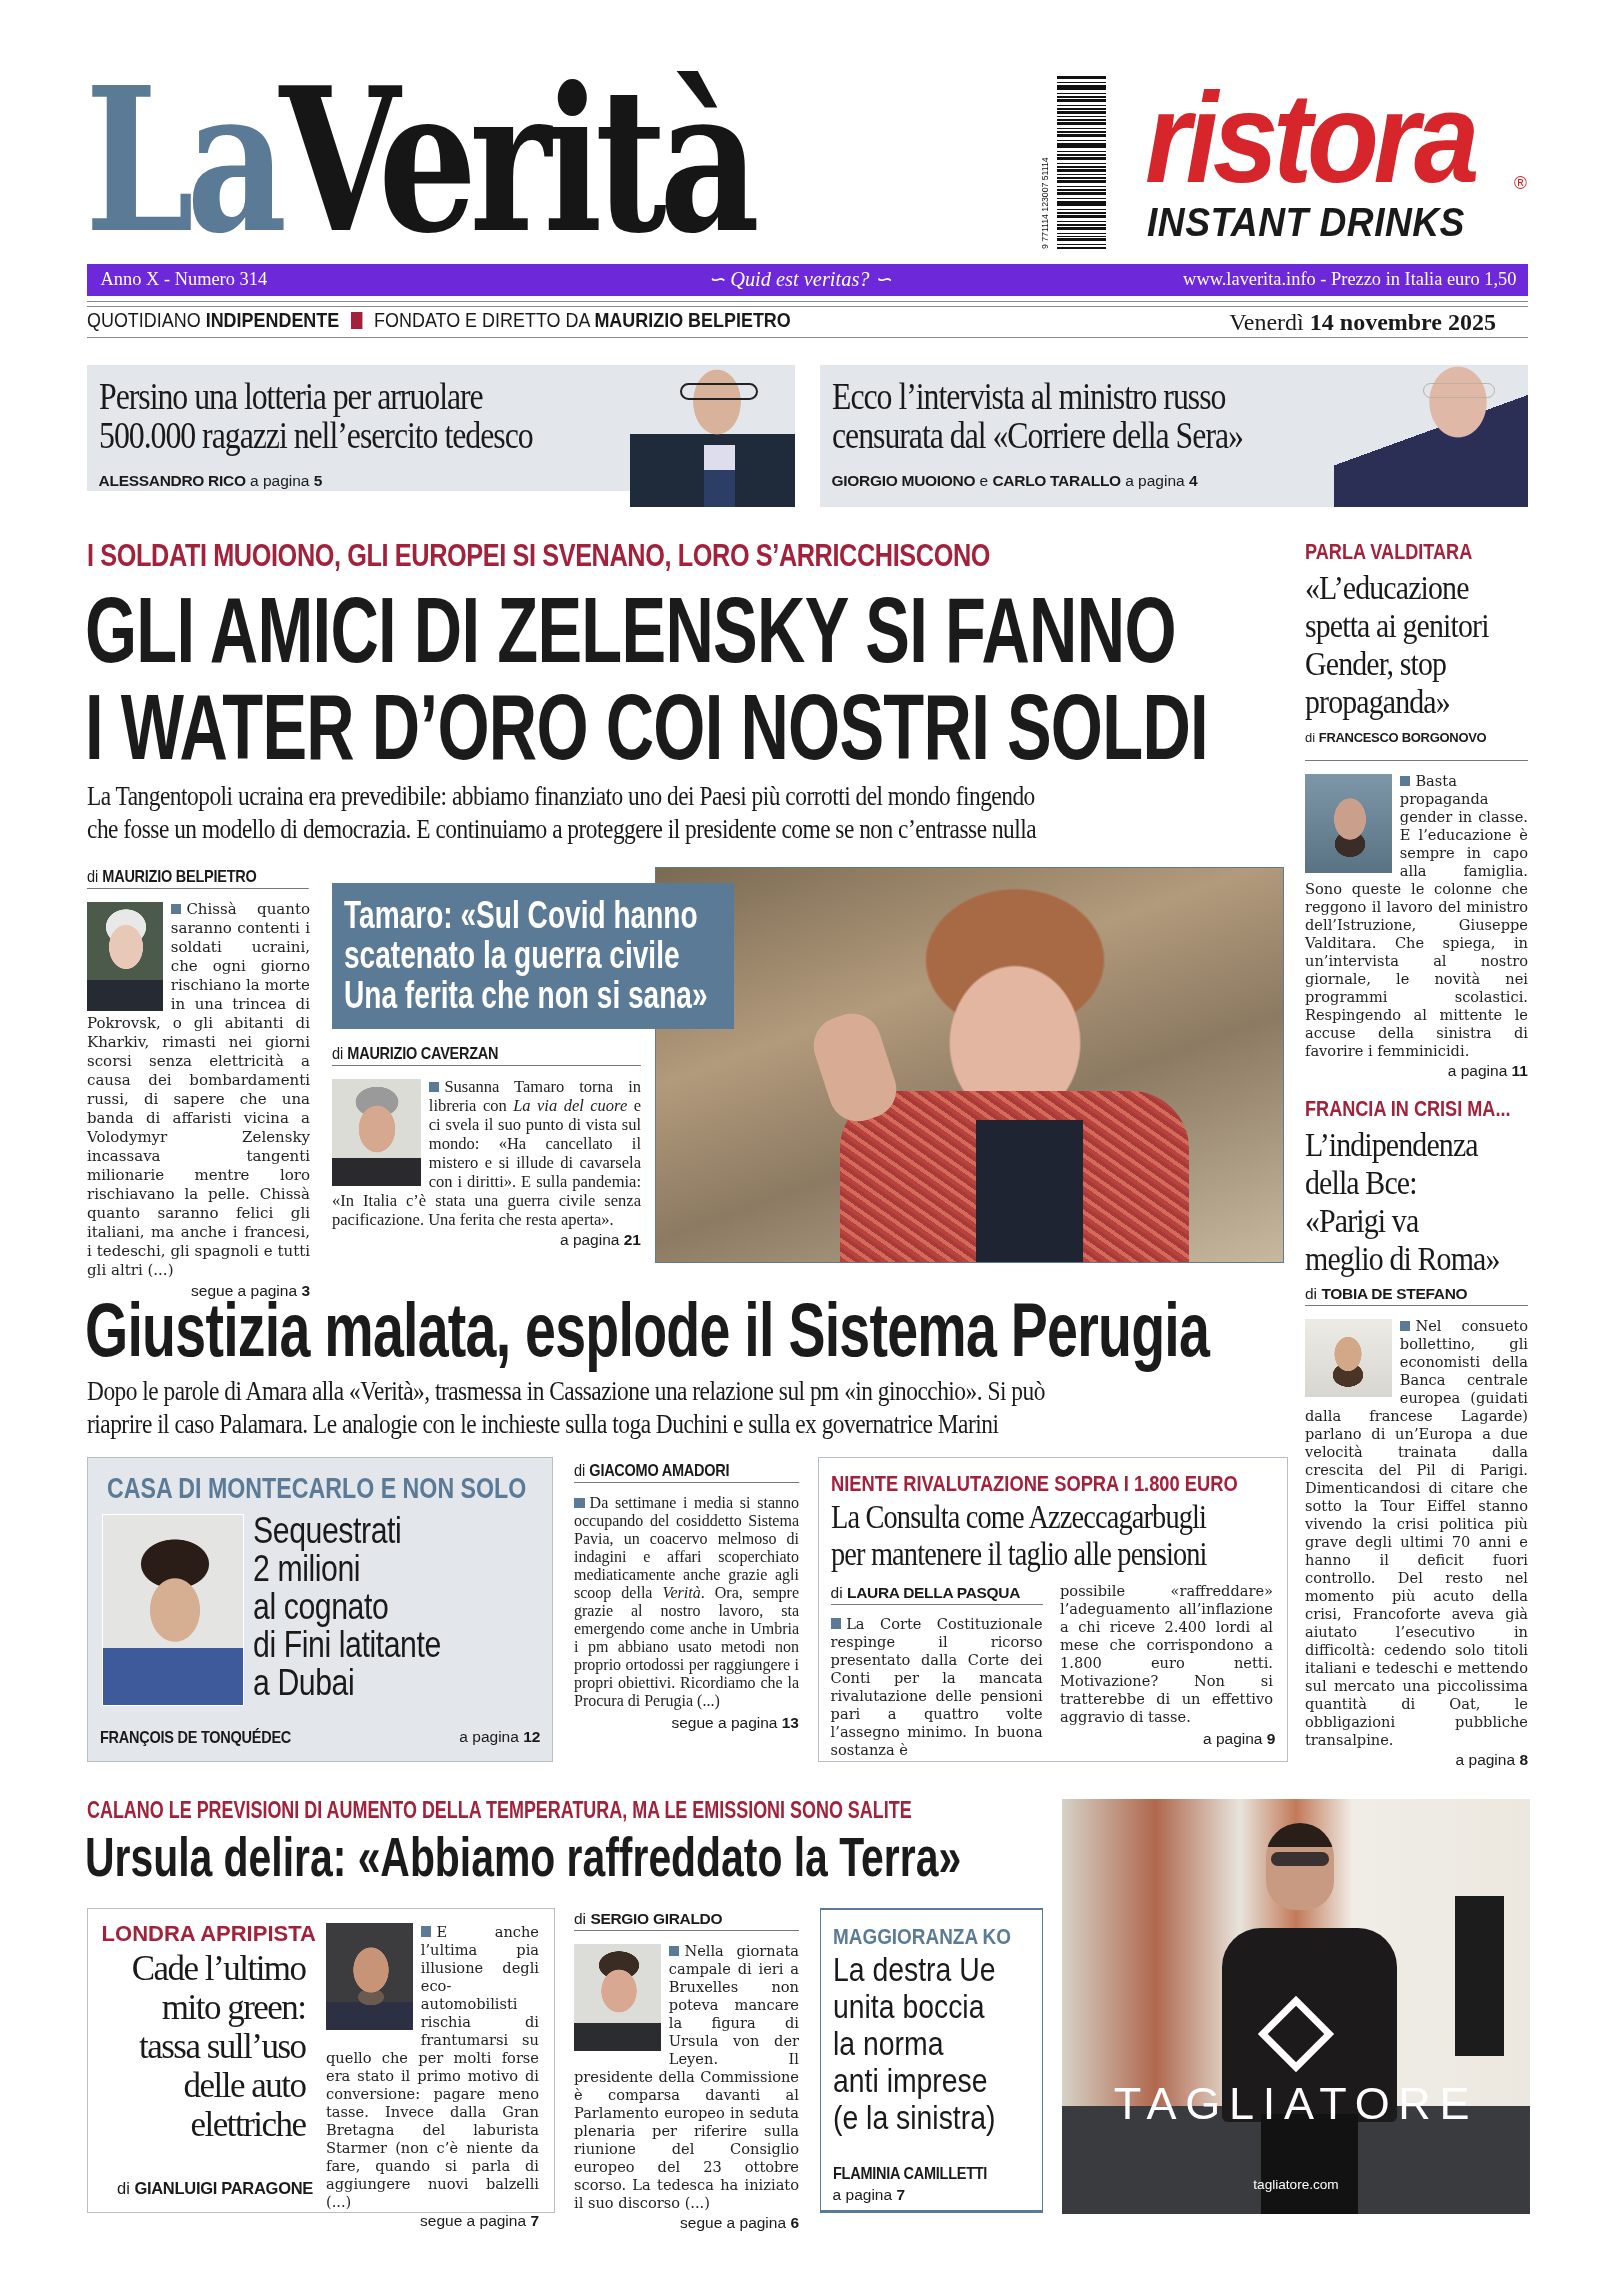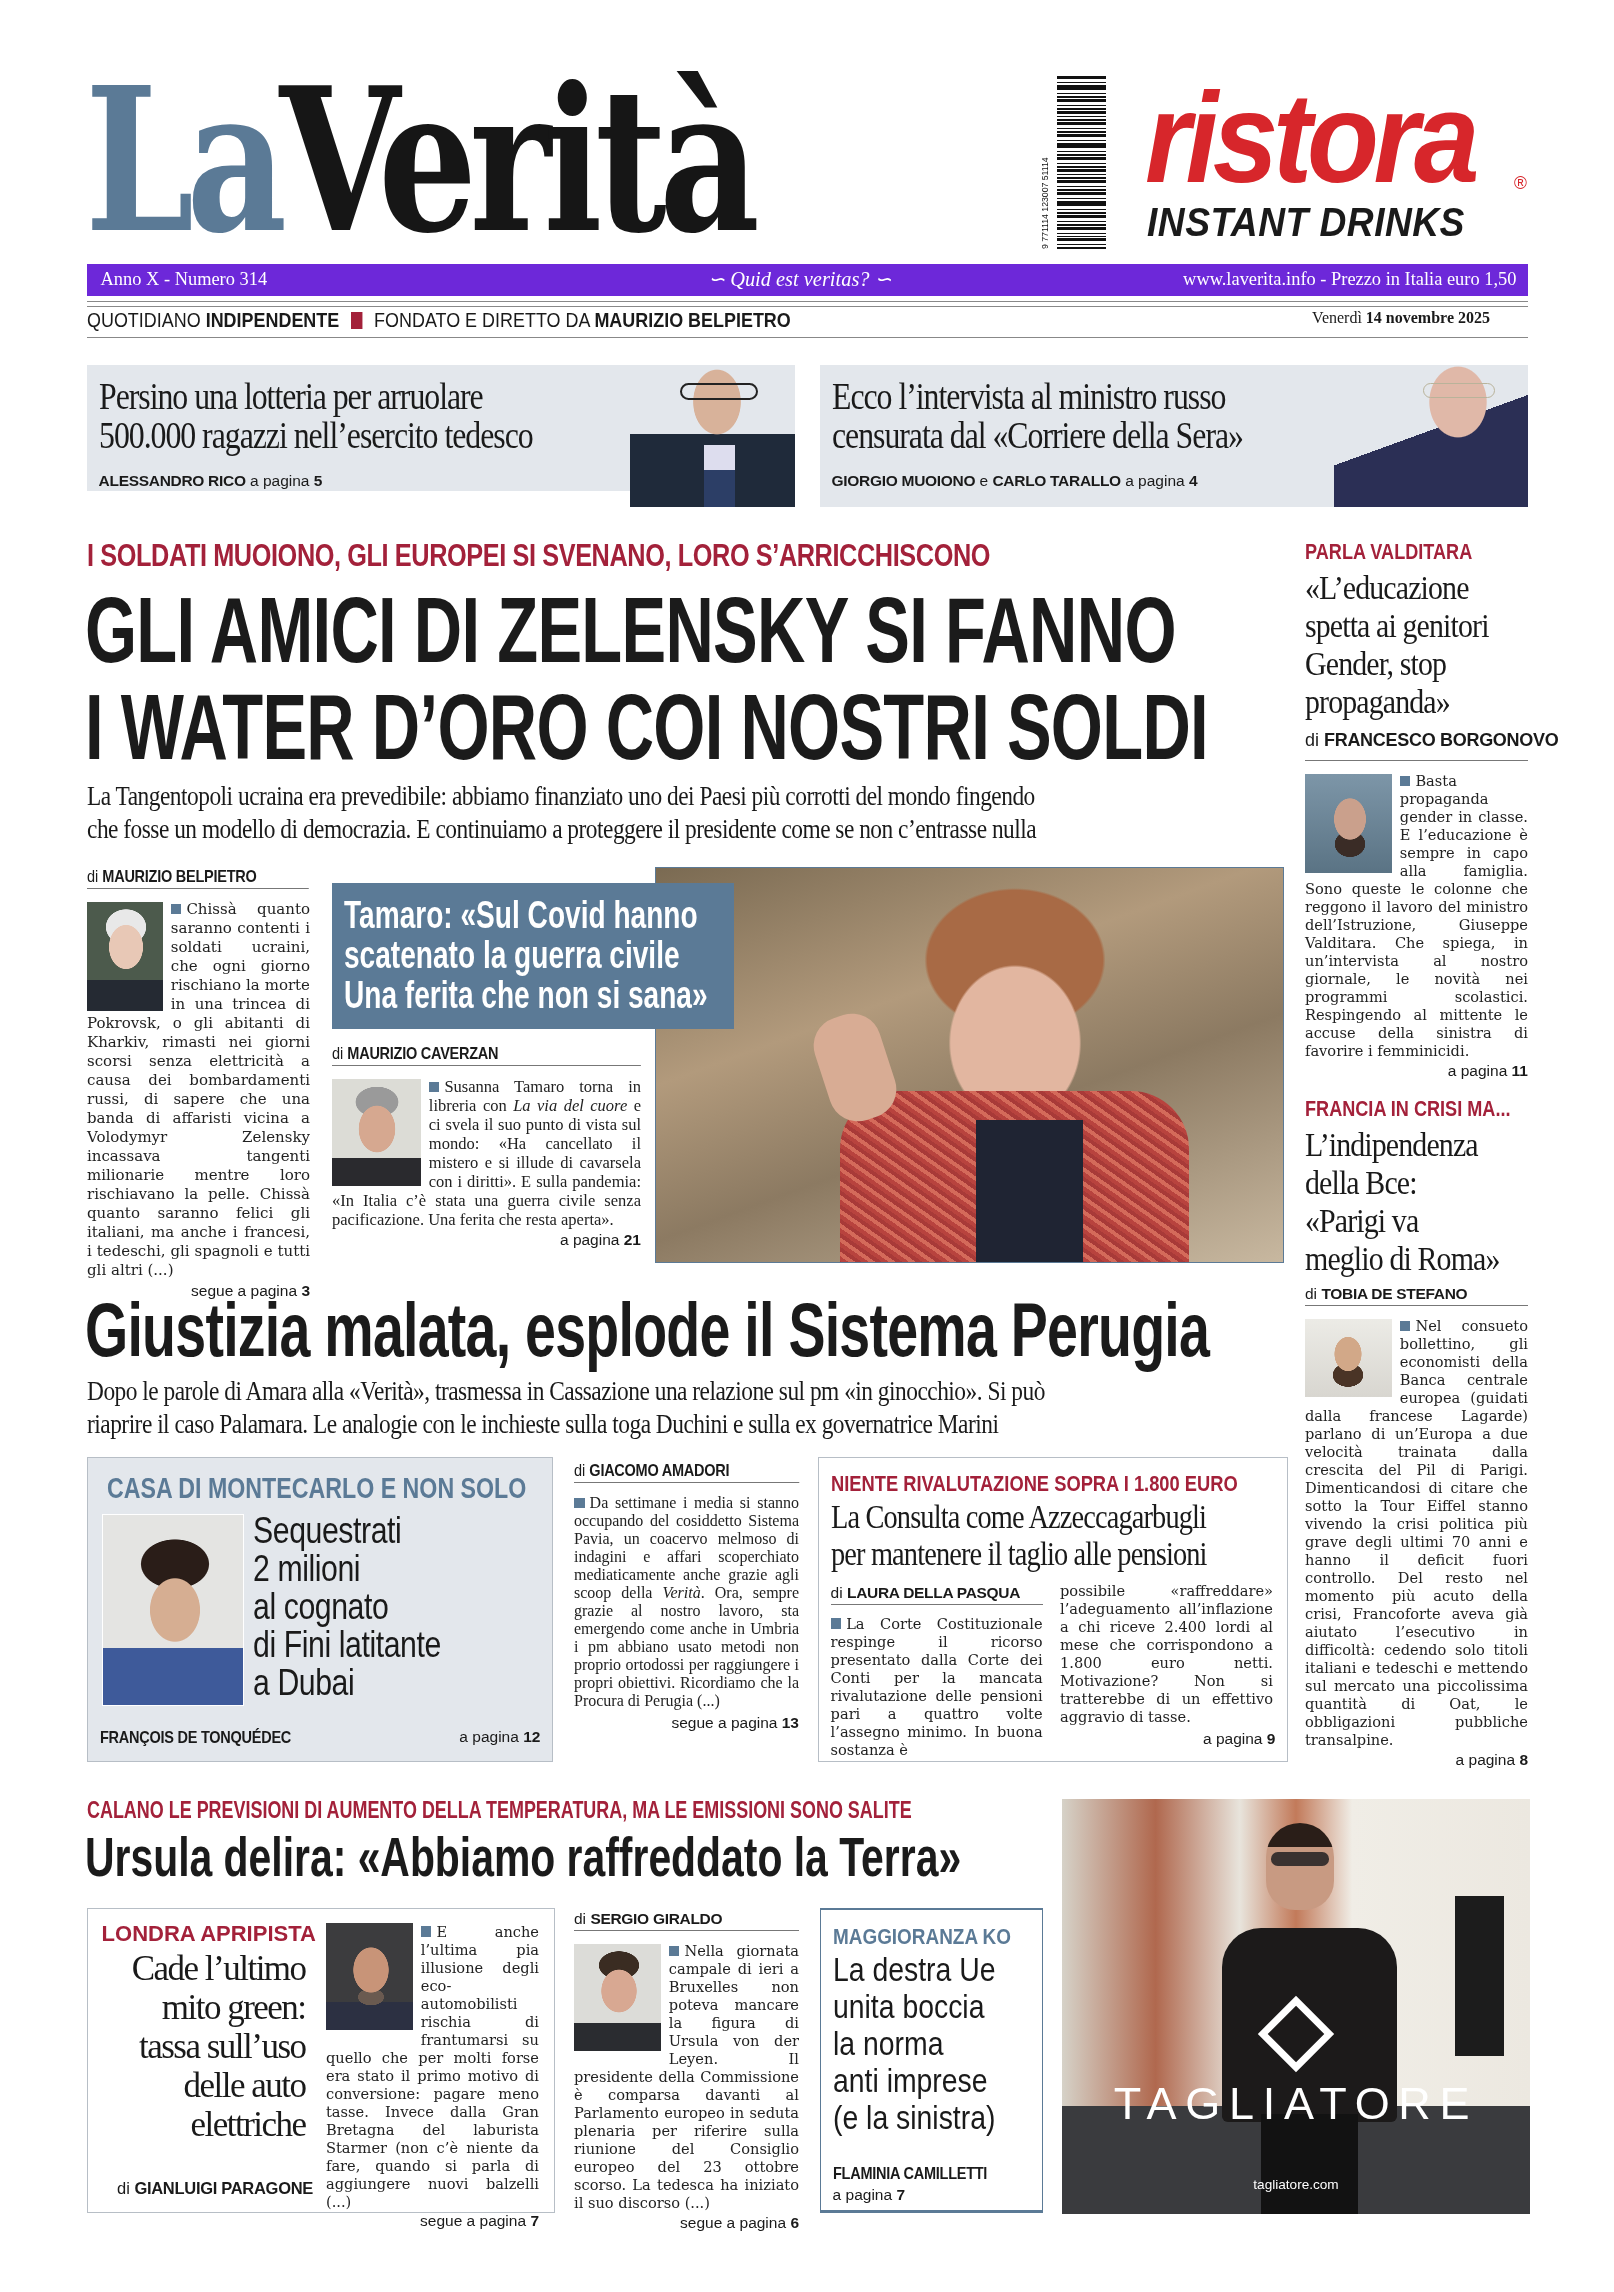--- a/index.html
+++ b/index.html
@@ -49,21 +49,21 @@
   </div>
   <div class="abs" style="left:87px;top:301px;width:1441px;height:5.8px;border-top:1.5px solid #888;border-bottom:1.5px solid #888"></div>
 
   <div class="abs sans" style="left:87px;top:309px;height:27px;font-size:20.4px;white-space:nowrap;transform:scaleX(0.88);transform-origin:left top">
     <span>QUOTIDIANO</span>
     <b>INDIPENDENTE</b>
     <span style="display:inline-block;width:12.6px;height:16.5px;background:#a3213a;margin:0 7.8px;vertical-align:-1.9px"></span>
     <span>FONDATO E DIRETTO DA</span>
     <b>MAURIZIO BELPIETRO</b>
   </div>
-  <div class="abs serif" style="right:94px;top:309px;font-size:16px;white-space:nowrap">
+  <div class="abs serif" style="right:88px;top:309px;font-size:24px;white-space:nowrap">
     <span>Venerdì</span>
     <b>14 novembre 2025</b>
   </div>
   <div class="abs" style="left:87px;top:337px;width:1441px;height:0;border-top:1.5px solid #888"></div>
 </div>
 
 <div class="abs greybox" style="left:87px;top:365px;width:708px;height:126px">
   <div class="abs serif" style="left:11.6px;top:11.6px;font-size:37px;line-height:39px;letter-spacing:-1.2px;transform:scaleX(0.86);transform-origin:left top;white-space:nowrap">
     <div>Persino una lotteria per arruolare</div>
     <div>500.000 ragazzi nell’esercito tedesco</div>
@@ -148,21 +148,21 @@
 </div>
 
 <div class="abs" style="left:1305px;top:540px;width:223px">
   <div class="cond red" style="font-size:21.3px;line-height:25px;transform:scaleX(0.85)">PARLA VALDITARA</div>
   <div class="serif" style="font-size:34px;line-height:38px;margin-top:3.9px;letter-spacing:-1px;white-space:nowrap;transform:scaleX(0.88);transform-origin:left top;height:155px">
     <div>«L’educazione</div>
     <div>spetta ai genitori</div>
     <div>Gender, stop</div>
     <div>propaganda»</div>
   </div>
-  <div class="byline rule" style="margin-top:5.8px;padding-bottom:9px;font-size:18px">
+  <div class="byline rule" style="margin-top:5.8px;padding-bottom:15px;font-size:13px">
     <span>di</span>
     <b>FRANCESCO BORGONOVO</b>
   </div>
   <div class="photo" style="position:relative;float:left;width:87px;height:99px;margin:13.6px 7.8px 1.9px 0;background:radial-gradient(ellipse 27px 35px at 45px 45px,#caa08c 0 58%,transparent 60%),radial-gradient(ellipse 25px 21.3px at 45px 70px,#3a2c26 0 60%,transparent 62%),linear-gradient(#7d96a8,#5a7384)"></div>
   <p class="body-text" style="padding-top:11.6px;font-size:14.6px;line-height:18px"><span class="sq"></span><span>Basta propaganda gender in classe. E l’educazione è sempre in capo alla famiglia. Sono queste le colonne che reggono il lavoro del ministro dell’Istruzione, Giuseppe Valditara. Che spiega, in un’intervista al nostro giornale, le novità nei programmi scolastici. Respingendo al mittente le accuse della sinistra di favorire i femminicidi.</span></p>
   <div class="pageref" style="margin-top:1.9px">
     <span>a pagina</span>
     <b>11</b>
   </div>
 </div>

